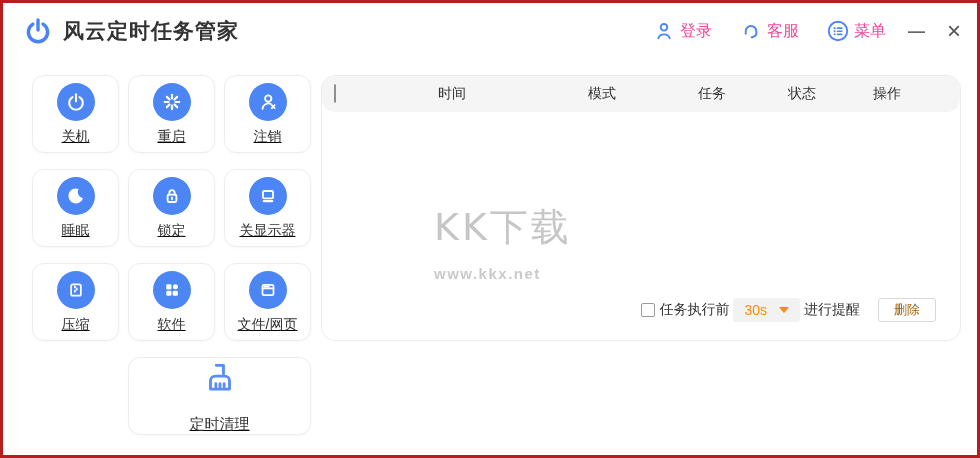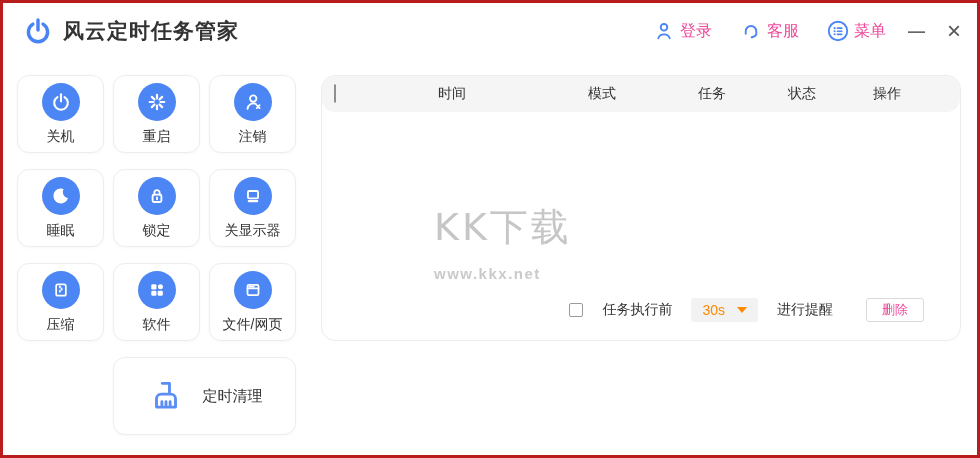--- a/index.html
+++ b/index.html
@@ -20,35 +20,35 @@
   }
   .app-logo{display:flex;align-items:center;}
   .app-title{font-size:21px;font-weight:bold;color:#333;margin-left:10px;letter-spacing:1px;}
   .tb-right{margin-left:auto;display:flex;align-items:center;}
   .tb-item{display:flex;align-items:center;gap:5px;font-size:16px;color:#ec4899;cursor:pointer;margin-left:28px;}
   .win-ctl{color:#555;cursor:pointer;margin-left:22px;line-height:1;}
   .min-glyph{font-size:17px;font-weight:bold;color:#666;}
   .close-glyph{font-size:24px;color:#555;}
   
   .sidebar{
-    position:absolute;left:14px;top:72px;
+    position:absolute;left:29px;top:72px;
     display:grid;grid-template-columns:repeat(3,87px);grid-auto-rows:78px;
-    column-gap:9px;row-gap:16px;
+    column-gap:9px;row-gap:16px;text-decoration:underline;
   }
   .side-btn{
     border:1px solid #ededed;border-radius:12px;background:#fff;cursor:pointer;
     display:flex;flex-direction:column;align-items:center;justify-content:center;gap:7px;
     box-shadow:0 1px 3px rgba(0,0,0,0.03);
   }
   .icon-circle{
     width:38px;height:38px;border-radius:50%;background:var(--accent);
     display:flex;align-items:center;justify-content:center;flex:none;
   }
   .side-label{font-size:14px;color:#333;white-space:nowrap;}
-  .side-btn.wide{grid-column:2/4;flex-direction:row;gap:18px;}
+  .side-btn.wide{grid-column:2/4;flex-direction:column;gap:18px;}
   .side-btn.wide .side-label{font-size:15px;}
   
   .panel{
     position:absolute;left:318px;top:72px;width:640px;height:266px;
     background:#fff;border:1px solid #ececec;border-radius:14px;
   }
   .thead{
     height:36px;background:#f5f5f5;border-radius:13px;
     display:grid;grid-template-columns:40px 180px 120px 100px 80px 90px;
     align-items:center;
@@ -59,35 +59,35 @@
     background:#fff;cursor:pointer;
   }
   .thead .cb{margin-left:12px;}
   .tbody{position:relative;height:0;}
   
   .wm{position:absolute;left:112px;top:126px;pointer-events:none;}
   .wm1{font-size:38px;font-weight:normal;color:#c6c6c6;letter-spacing:3px;font-family:"DejaVu Sans",sans-serif;}
   .wm2{font-size:15px;font-weight:bold;color:#cacaca;letter-spacing:1.5px;margin-top:12px;}
   
   .footer{
-    position:absolute;right:36px;bottom:18px;
-    display:flex;align-items:center;gap:19px;font-size:14px;color:#333;
+    position:absolute;right:24px;bottom:18px;
+    display:flex;align-items:center;gap:4px;font-size:14px;color:#333;
   }
   .cb.small{width:14px;height:14px;border-color:#9a9a9a;}
   .dropdown{
     background:#f2f2f2;border-radius:3px;padding:4px 11px;cursor:pointer;
     display:flex;align-items:center;gap:12px;color:var(--orange);font-size:14px;
   }
   .dd-arrow{
     width:0;height:0;border-left:5px solid transparent;border-right:5px solid transparent;
     border-top:6px solid var(--orange);
   }
   .del-btn{
     margin-left:14px;width:58px;height:24px;background:#fff;cursor:pointer;
-    border:1px solid #d9d9d9;border-radius:3px;color:#ec4899;font-size:13px;
+    border:1px solid #d9d9d9;border-radius:3px;color:#a16207;font-size:13px;
     display:flex;align-items:center;justify-content:center;
   }
   svg{display:block;}
 </style>
 </head>
 <body>
 
 <div class="window">
 
   <div class="titlebar">

